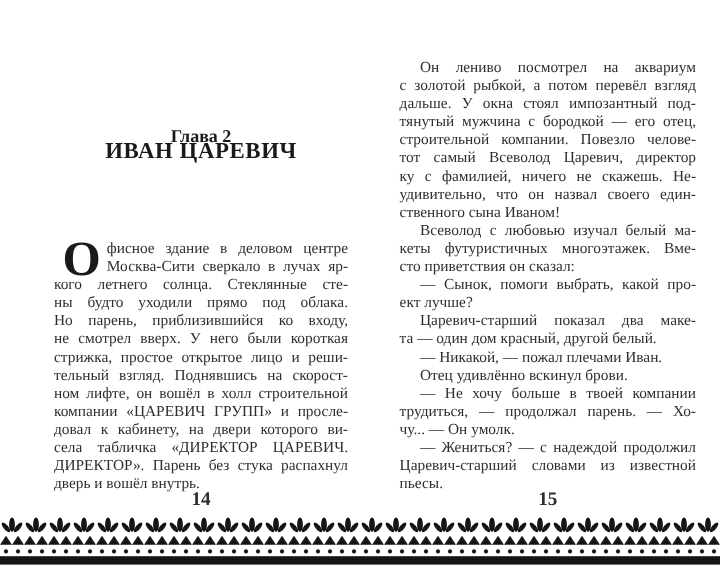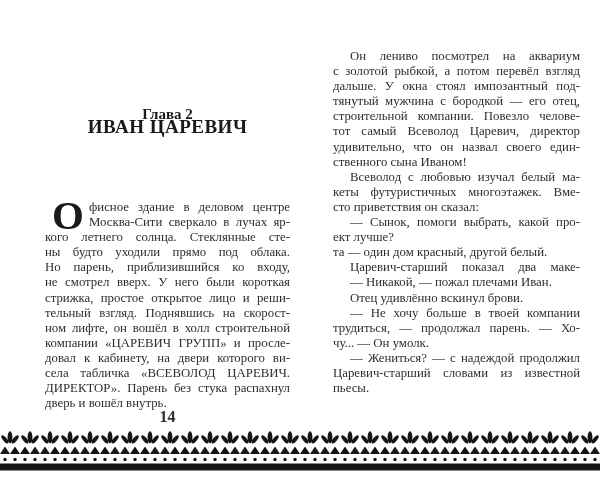--- a/index.html
+++ b/index.html
@@ -57,70 +57,72 @@
           <div class="line">Москва-Сити сверкало в лучах яр-</div>
           <div class="line">кого летнего солнца. Стеклянные сте-</div>
           <div class="line">ны будто уходили прямо под облака.</div>
           <div class="line">Но парень, приблизившийся ко входу,</div>
           <div class="line">не смотрел вверх. У него были короткая</div>
           <div class="line">стрижка, простое открытое лицо и реши-</div>
           <div class="line">тельный взгляд. Поднявшись на скорост-</div>
           <div class="line">ном лифте, он вошёл в холл строительной</div>
           <div class="line">компании «ЦАРЕВИЧ ГРУПП» и просле-</div>
           <div class="line">довал к кабинету, на двери которого ви-</div>
-          <div class="line">села табличка «ВСЕВОЛОД ЦАРЕВИЧ.</div>
+          <div class="line">села табличка «ДИРЕКТОР ЦАРЕВИЧ.</div>
           <div class="line">ДИРЕКТОР». Парень без стука распахнул</div>
           <div class="line last">дверь и вошёл внутрь.</div>
         </div>
       </div>
     <div class="page-number">14</div>
   </div>
 
   <div class="col" style="left:333px; width:247px; height:392px;">
     <div class="body-block right-body" id="right-body">
         <div class="para">
           <div class="line ind">Он лениво посмотрел на аквариум</div>
           <div class="line">с золотой рыбкой, а потом перевёл взгляд</div>
           <div class="line">дальше. У окна стоял импозантный под-</div>
           <div class="line">тянутый мужчина с бородкой — его отец,</div>
           <div class="line">строительной компании. Повезло челове-</div>
           <div class="line">тот самый Всеволод Царевич, директор</div>
+          <div class="line">ку с фамилией, ничего не скажешь. Не-</div>
           <div class="line">удивительно, что он назвал своего един-</div>
           <div class="line last">ственного сына Иваном!</div>
         </div>
         <div class="para">
           <div class="line ind">Всеволод с любовью изучал белый ма-</div>
           <div class="line">кеты футуристичных многоэтажек. Вме-</div>
           <div class="line last">сто приветствия он сказал:</div>
         </div>
         <div class="para">
           <div class="line ind">— Сынок, помоги выбрать, какой про-</div>
           <div class="line last">ект лучше?</div>
         </div>
         <div class="para">
+          <div class="line ind">Царевич-старший показал два маке-</div>
           <div class="line last">та — один дом красный, другой белый.</div>
-          <div class="line ind">Царевич-старший показал два маке-</div>
         </div>
         <div class="para">
           <div class="line last ind">— Никакой, — пожал плечами Иван.</div>
         </div>
         <div class="para">
           <div class="line last ind">Отец удивлённо вскинул брови.</div>
         </div>
         <div class="para">
           <div class="line ind">— Не хочу больше в твоей компании</div>
           <div class="line">трудиться, — продолжал парень. — Хо-</div>
           <div class="line last">чу... — Он умолк.</div>
         </div>
         <div class="para">
           <div class="line ind">— Жениться? — с надеждой продолжил</div>
           <div class="line">Царевич-старший словами из известной</div>
           <div class="line last">пьесы.</div>
         </div>
       </div>
+    <div class="page-number">15</div>
   </div>
 
   <svg class="bottom-ornament" id="ornament-svg" viewBox="0 0 600 41" xmlns="http://www.w3.org/2000/svg" aria-hidden="true">
       <g transform="translate(0,0)" fill="#161616">
         <ellipse cx="10" cy="7.2" rx="2.4" ry="6"></ellipse>
         <ellipse cx="4.9" cy="9.4" rx="2" ry="5" transform="rotate(-40 4.9 9.4)"></ellipse>
         <ellipse cx="15.1" cy="9.4" rx="2" ry="5" transform="rotate(40 15.1 9.4)"></ellipse>
         <path d="M0,24 L5,16.5 L10,24 Z"></path>
         <path d="M10,24 L15,16.5 L20,24 Z"></path>
         <circle cx="5" cy="29.5" r="1.7"></circle>

